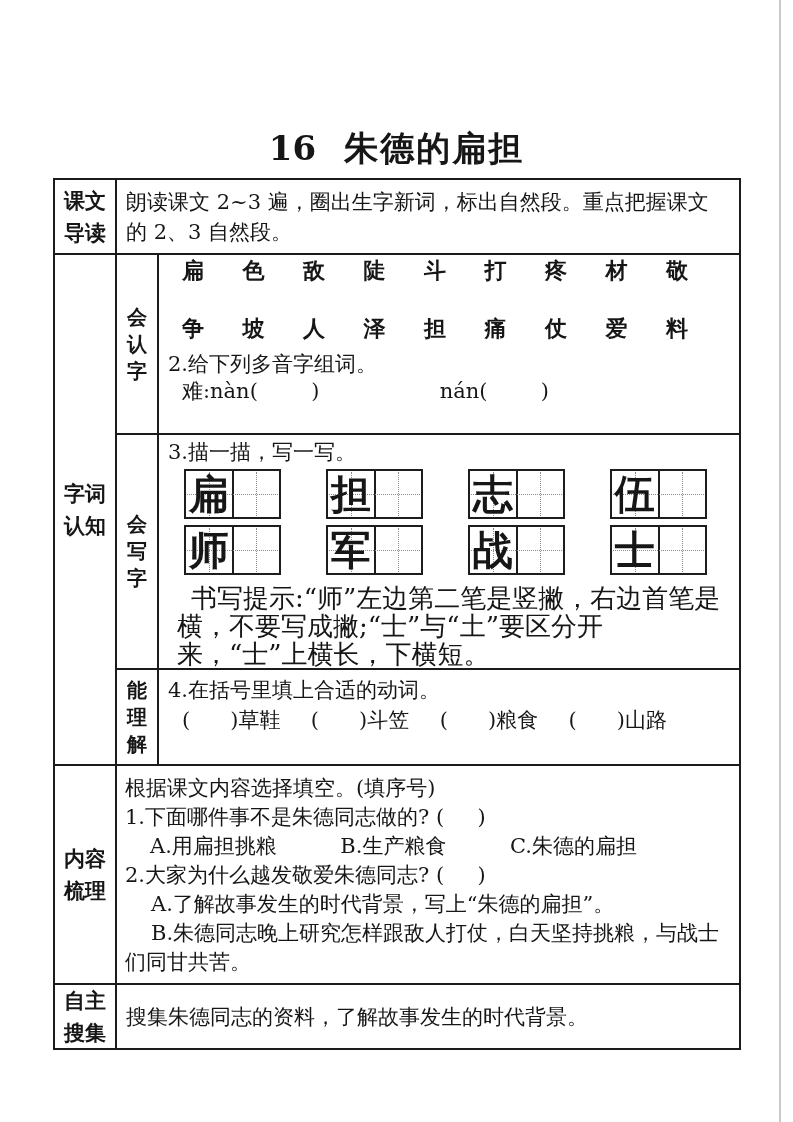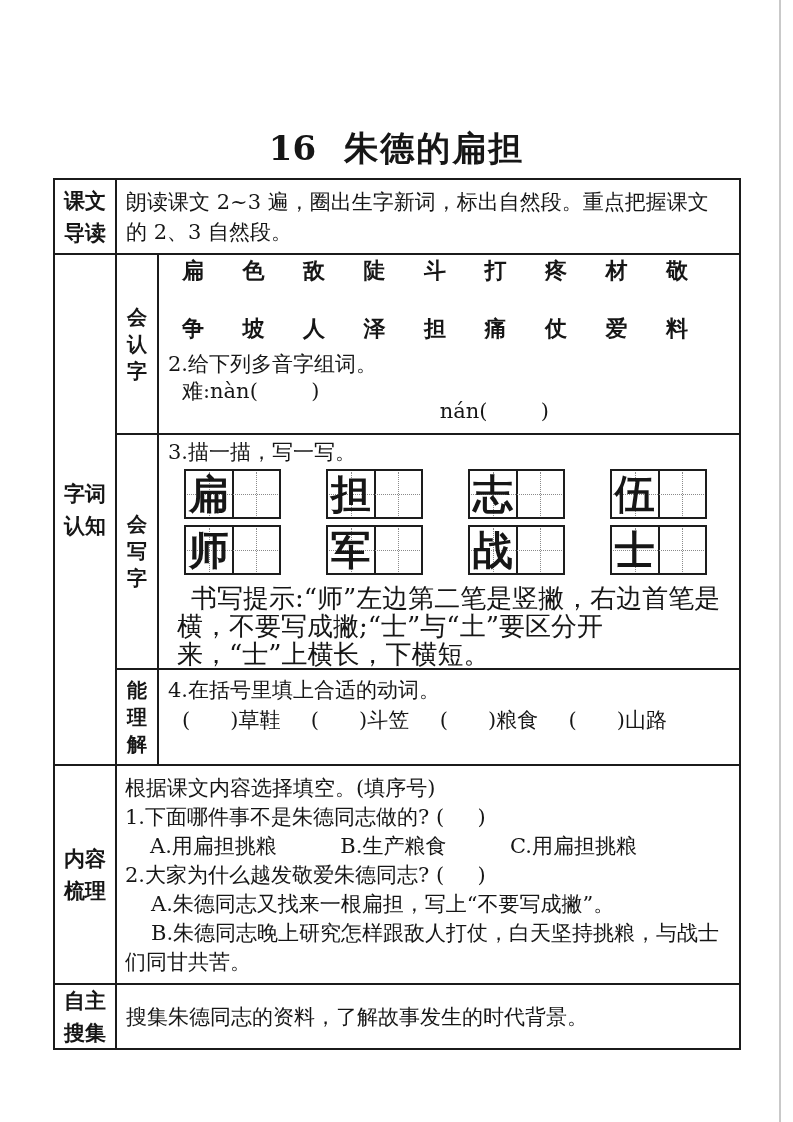--- a/index.html
+++ b/index.html
@@ -57,21 +57,21 @@
   
   .r-renzi { min-height:178px; }
   .renzi-content { padding:3px 0 0 9px; }
   .matchrow {
     display:flex; justify-content:space-between;
     margin:0 51px 0 14px; font-size:22px; font-weight:600; line-height:25px;
   }
   .matchrow.rowB { margin-top:33px; }
   .line-item { line-height:26px; }
   .duoyin { display:flex; line-height:26px; margin-top:1px; padding-left:14px; }
-  .duoyin .p2 { margin-left:auto; margin-right:190px;margin-top:20px; }
+  .duoyin .p2 { margin-left:auto; margin-right:190px; }
 
   
   .r-xiezi { min-height:210px; }
   .xiezi-content { padding:4px 0 0 9px; }
   .gridrow { display:flex; justify-content:space-between; margin:4px 32px 0 16px; }
   .gridrow.second { margin-top:6px; }
   .gbox {
     width:97px; height:50px; border:2px solid #1d1d1d;
     display:flex; position:relative; background:#fff;
   }
@@ -251,24 +251,24 @@
     <div class="trow r-shuli">
       <div class="hlabel">
           <span>内容梳理</span>
         </div>
       <div class="shuli-content">
         <div>根据课文内容选择填空。(填序号)</div>
         <div>1.下面哪件事不是朱德同志做的? (&nbsp;&nbsp;&nbsp;&nbsp;&nbsp;)</div>
         <div class="optionrow">
           <span>A.用扁担挑粮</span>
           <span>B.生产粮食</span>
-          <span>C.用扁担挑粮</span>
+          <span>C.朱德的扁担</span>
         </div>
         <div>2.大家为什么越发敬爱朱德同志? (&nbsp;&nbsp;&nbsp;&nbsp;&nbsp;)</div>
-        <div class="opt-indent">A.朱德同志又找来一根扁担，写上“不要写成撇”。</div>
+        <div class="opt-indent">A.了解故事发生的时代背景，写上“朱德的扁担”。</div>
         <div class="opt-indent">B.朱德同志晚上研究怎样跟敌人打仗，白天坚持挑粮，与战士们同甘共苦。</div>
       </div>
     </div>
 
     <div class="trow r-souji">
       <div class="hlabel">
           <span>自主搜集</span>
         </div>
       <div class="souji-content">搜集朱德同志的资料，了解故事发生的时代背景。</div>
     </div>

